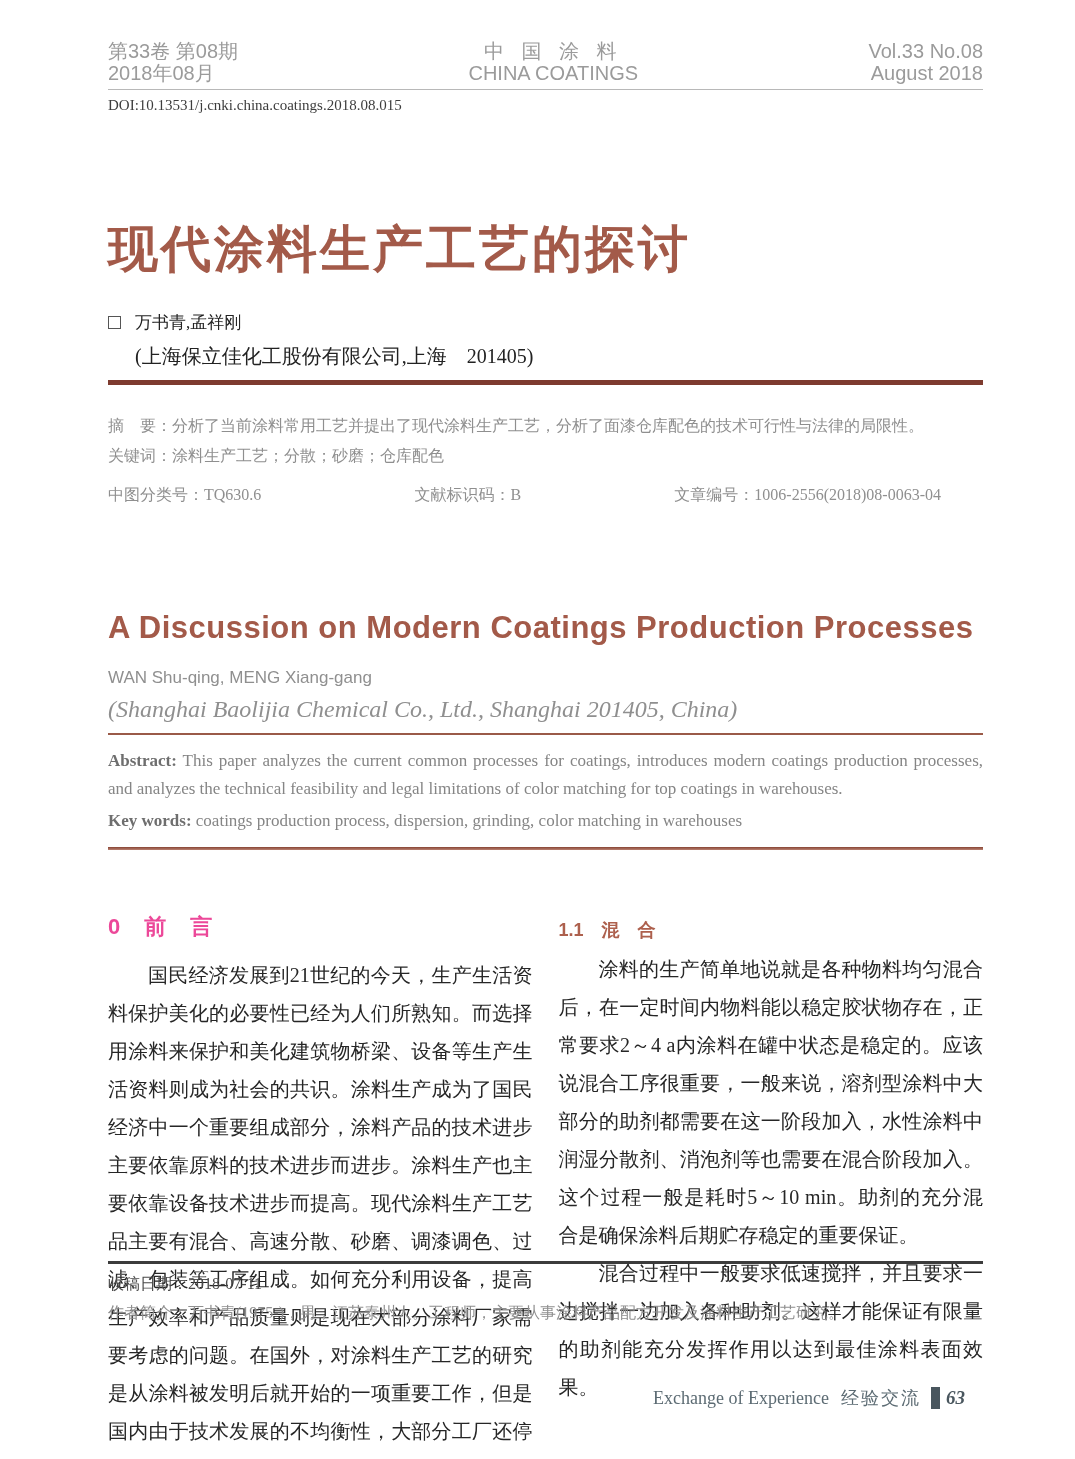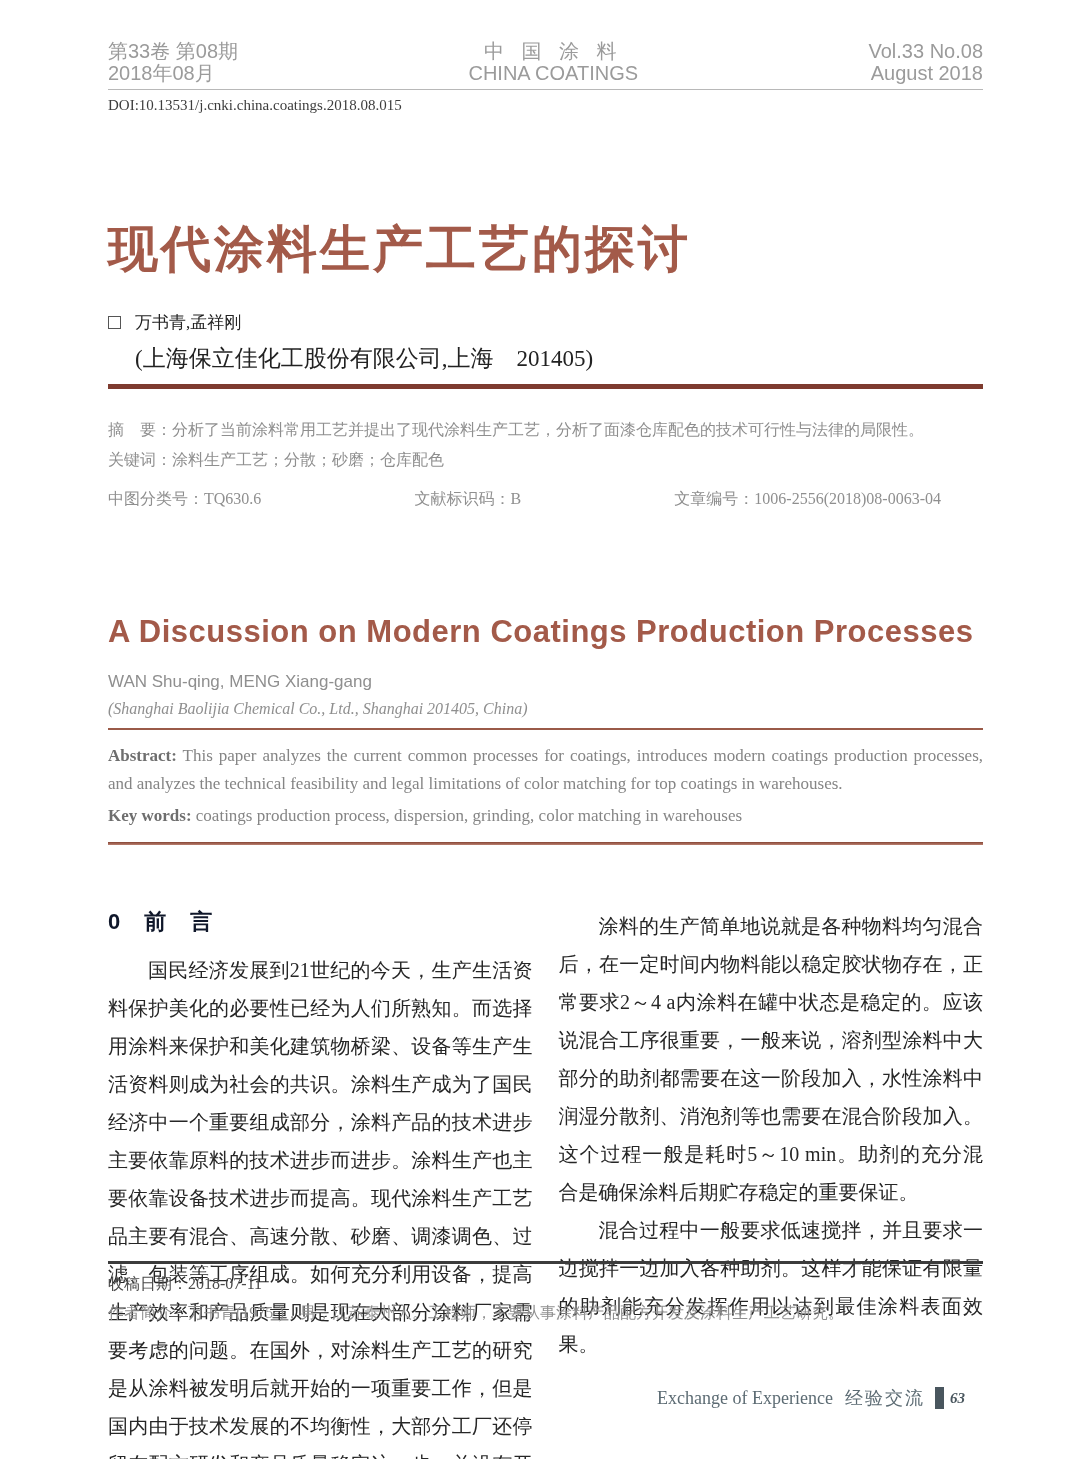--- a/index.html
+++ b/index.html
@@ -23,45 +23,45 @@
 
   
   .cn-title {
     margin-top: 102px;
     font-size: 50px; font-weight: 800; letter-spacing: 3px;
     color: #a35a49;
     font-family: "Liberation Sans", sans-serif;
   }
   .authors-row { margin-top: 28px; display: flex; align-items: center; font-size: 17px; color: #222; font-family: "Liberation Serif", serif; }
   .author-box { display: inline-block; width: 13px; height: 13px; border: 1px solid #555; margin-right: 14px; }
-  .affil { margin-top: 9px; margin-left: 27px; font-size: 23px; color: #222; font-family: "Liberation Serif", serif; }
+  .affil { margin-top: 9px; margin-left: 27px; font-size: 20px; color: #222; font-family: "Liberation Serif", serif; }
   .red-bar { margin-top: 10px; height: 5px; background: #7e3b2f; }
 
   
   .cn-abstract { margin-top: 26px; color: #8f8f8f; font-size: 16px; font-family: "Liberation Serif", serif; }
   .cn-abstract p { line-height: 30px; }
   .meta-row { display: flex; margin-top: 14px; padding-right: 42px; justify-content: space-between; color: #8f8f8f; }
 
   
   .en-title {
     margin-top: 104px;
     font-size: 31px; font-weight: 800; color: #a35a49; letter-spacing: 0.5px;
   }
   .en-authors { margin-top: 22px; color: #8f8f8f; font-size: 17px; }
-  .en-affil { margin-top: 8px; color: #8f8f8f; font-size: 16px; font-style: italic; font-family: "Liberation Serif", serif; }
+  .en-affil { margin-top: 8px; color: #8f8f8f; font-size: 24px; font-style: italic; font-family: "Liberation Serif", serif; }
   .thin-red-rule { margin-top: 10px; height: 2px; background: #9a5a48; }
   .en-abstract-p { margin-top: 12px; color: #858585; font-size: 17px; line-height: 28px; font-family: "Liberation Serif", serif; text-align: justify; }
   .en-abstract-p b, .en-kw-p b { color: #6e6e6e; }
   .en-kw-p { margin-top: 4px; color: #858585; font-size: 17px; line-height: 28px; font-family: "Liberation Serif", serif; }
   .kw-rule { margin-top: 12px; height: 3px; background: linear-gradient(#864434, #bb8272); }
 
   
   .columns { display: flex; gap: 26px; margin-top: 62px; }
   .col { flex: 1; min-width: 0; }
-  .sec-head { color: #0f172a; font-size: 22px; font-weight: 700; letter-spacing: 1px; margin-bottom: 14px; }
+  .sec-head { color: #ec4899; font-size: 22px; font-weight: 700; letter-spacing: 1px; margin-bottom: 14px; }
   .sub-head { color: #ad604d; font-size: 18px; font-weight: 700; margin: 6px 0 8px 0; }
   .body-p {
     font-size: 20px; line-height: 38px; color: #262626;
     font-family: "Liberation Serif", "DejaVu Serif", serif;
     text-align: justify; text-indent: 2em;
   }
 
   
   .footnote { position: absolute; left: 108px; right: 92px; top: 1261px; }
   .fn-rule { height: 3px; background: #3c3c3c; }
@@ -70,21 +70,21 @@
 
   
   .page-footer {
     position: absolute; right: 110px; top: 1386px;
     display: flex; align-items: center;
     color: #5c6b73; font-size: 18px; font-family: "Liberation Serif", serif;
   }
   .pf-en { margin-right: 12px; }
   .pf-cn { letter-spacing: 2px; }
   .page-bar { display: inline-block; width: 9px; height: 22px; background: #49565e; margin: 0 6px 0 10px; }
-  .page-num { font-size: 15px; font-weight: 700; font-style: italic; color: #49565e; }
+  .page-num { font-size: 19px; font-weight: 700; font-style: italic; color: #49565e; }
 </style>
 </head>
 <body>
 
 <div class="page">
 
   <header>
     <div class="hdr-row">
       <div class="hdr-left">
         <div>第33卷 第08期</div>
@@ -132,20 +132,21 @@
     <p class="en-kw-p"><b>Key words:</b><span> coatings production process, dispersion, grinding, color matching in warehouses</span></p>
     <div class="kw-rule"></div>
   </section>
 
   <section class="columns">
     <div class="col">
       <h3 class="sec-head">0　前　言</h3>
       <p class="body-p">国民经济发展到21世纪的今天，生产生活资料保护美化的必要性已经为人们所熟知。而选择用涂料来保护和美化建筑物桥梁、设备等生产生活资料则成为社会的共识。涂料生产成为了国民经济中一个重要组成部分，涂料产品的技术进步主要依靠原料的技术进步而进步。涂料生产也主要依靠设备技术进步而提高。现代涂料生产工艺品主要有混合、高速分散、砂磨、调漆调色、过滤、包装等工序组成。如何充分利用设备，提高生产效率和产品质量则是现在大部分涂料厂家需要考虑的问题。在国外，对涂料生产工艺的研究是从涂料被发明后就开始的一项重要工作，但是国内由于技术发展的不均衡性，大部分工厂还停留在配方研发和产品质量稳定这一步，并没有开始这项工作。对涂料生产工艺的研究并将研究成果应用于生产其实可以提高涂料产品质量，并降低生产成本。</p>
     </div>
     <div class="col">
+      <h4 class="sub-head">1.1　混　合</h4>
       <p class="body-p">涂料的生产简单地说就是各种物料均匀混合后，在一定时间内物料能以稳定胶状物存在，正常要求2～4 a内涂料在罐中状态是稳定的。应该说混合工序很重要，一般来说，溶剂型涂料中大部分的助剂都需要在这一阶段加入，水性涂料中润湿分散剂、消泡剂等也需要在混合阶段加入。这个过程一般是耗时5～10 min。助剂的充分混合是确保涂料后期贮存稳定的重要保证。</p>
       <p class="body-p">混合过程中一般要求低速搅拌，并且要求一边搅拌一边加入各种助剂。这样才能保证有限量的助剂能充分发挥作用以达到最佳涂料表面效果。</p>
 
     </div>
   </section>
 
 </div>
 
 <div class="footnote">
   <div class="fn-rule"></div>

